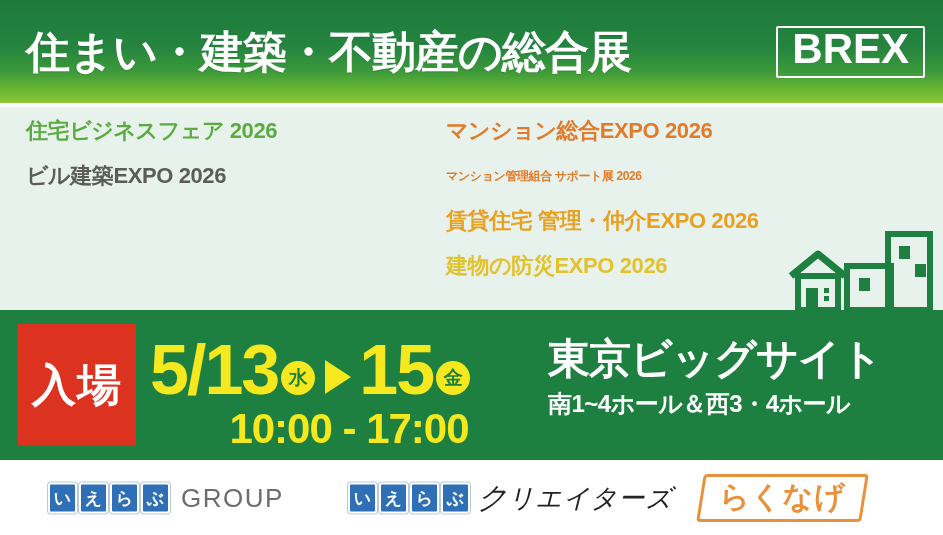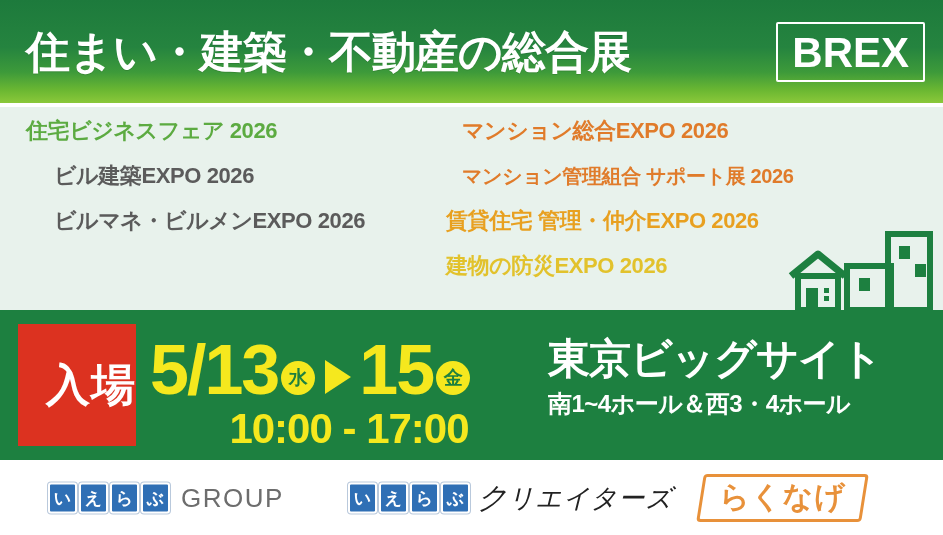--- a/index.html
+++ b/index.html
@@ -19,21 +19,21 @@
   }
   .header-title{
     position:absolute;left:26px;top:50%;transform:translateY(-50%);
     color:#ffffff;font-size:44px;font-weight:700;letter-spacing:-1px;
     white-space:nowrap;line-height:1;
     text-shadow:0 1px 0 rgba(0,0,0,.12);
   }
   .brex-box{
     position:absolute;right:18px;top:50%;transform:translateY(-50%);
     border:2px solid #ffffff;border-radius:2px;
-    padding:8px 14px 6px 14px;
+    padding:0 14px 6px 14px;
     display:flex;align-items:center;justify-content:center;
   }
   .brex-box .brex-text{
     color:#ffffff;font-size:42px;font-weight:700;letter-spacing:0px;line-height:1;
     font-family:"Liberation Sans","DejaVu Sans",sans-serif;
   }
   .hdr-divider{position:absolute;left:0;top:103px;width:943px;height:4px;background:#ffffff;}
 
   
   .events{
@@ -43,38 +43,38 @@
   .evcol{position:absolute;top:1px;}
   .evcol.left{left:26px;width:410px;}
   .evcol.right{left:446px;width:490px;}
   .ev-line{
     font-size:22px;font-weight:700;line-height:1;white-space:nowrap;
     margin-bottom:0;height:45px;display:flex;align-items:center;
     letter-spacing:-0.4px;
   }
   .ev-c-green{color:#5cab41;}
   .ev-c-brown{color:#6b5545;}
-  .ev-c-gray{color:#5b5b5b;margin-left:28px;}
-  .ev-c-orange{color:#e07b2a;margin-left:16px;}
+  .ev-c-gray{color:#5b5b5b;}
+  .ev-c-orange{color:#e07b2a;}
   .ev-c-amber{color:#e8a020;}
   .ev-c-gold{color:#e2c22c;}
-  .ev-line.small{font-size:20px;}
+  .ev-line.small{font-size:12px;}
 
   
   .bldg-icon{position:absolute;right:8px;bottom:0px;width:150px;height:82px;}
 
   
   .banner{
     position:absolute;left:0;top:310px;width:943px;height:150px;
     background:#1d8040;
   }
   .free-badge{
     position:absolute;left:18px;top:14px;width:118px;height:122px;
     background:#dc3220;display:flex;flex-direction:column;
-    align-items:flex-end;justify-content:center;
+    align-items:center;justify-content:center;
   }
   .free-badge span{
     color:#ffffff;font-size:44px;font-weight:700;line-height:1.02;
     letter-spacing:1px;display:block;
   }
   .date-wrap{position:absolute;left:150px;top:10px;width:380px;}
   .date-row{display:flex;align-items:center;height:72px;margin-top:14px;}
   .date-big{
     color:#f5e81e;font-size:70px;font-weight:700;line-height:1;
     letter-spacing:-2px;font-family:"Liberation Sans","DejaVu Sans",sans-serif;
@@ -156,21 +156,20 @@
       <span class="brex-text">BREX</span>
     </div>
   </div>
   <div class="hdr-divider"></div>
 
   <div class="events">
 
     <div class="evcol left">
       <div class="ev-line ev-c-green">住宅ビジネスフェア 2026</div>
       <div class="ev-line ev-c-gray">ビル建築EXPO 2026</div>
-      <div class="ev-line ev-c-gray">ビルマネ・ビルメンEXPO 2026</div>
     </div>
 
     <div class="evcol right">
       <div class="ev-line ev-c-orange">マンション総合EXPO 2026</div>
       <div class="ev-line ev-c-orange small">マンション管理組合 サポート展 2026</div>
       <div class="ev-line ev-c-amber">賃貸住宅 管理・仲介EXPO 2026</div>
       <div class="ev-line ev-c-gold">建物の防災EXPO 2026</div>
     </div>
 
     <svg class="bldg-icon" viewBox="0 0 150 82">

